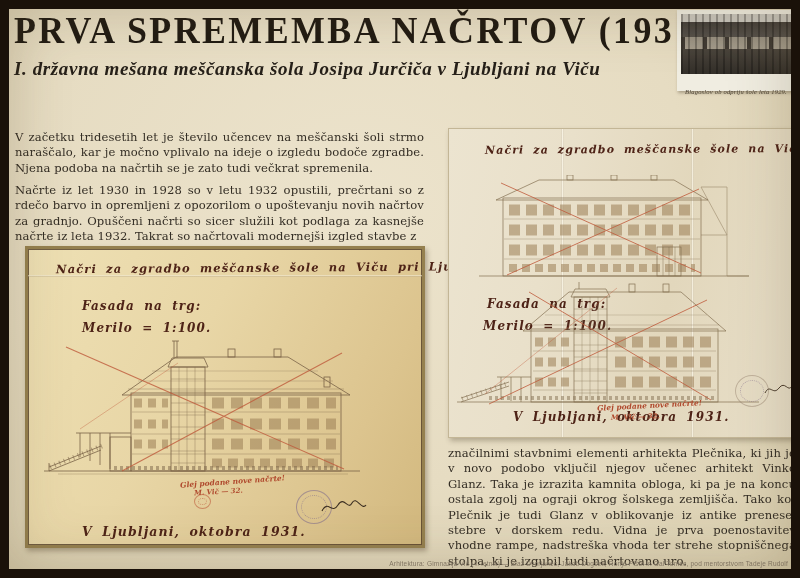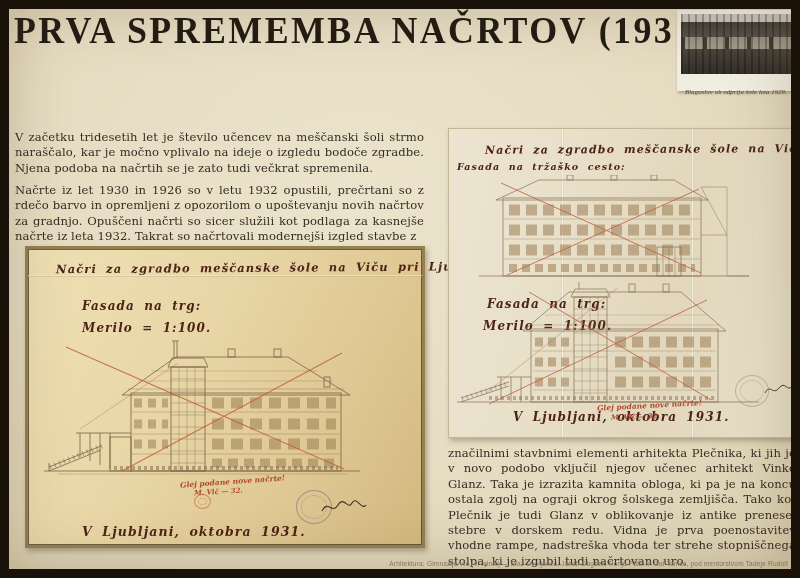--- a/index.html
+++ b/index.html
@@ -69,28 +69,29 @@
   .footer-credits{position:absolute;right:3px;top:551px;font-size:6.5px;color:#857968;
     font-family:"Liberation Sans", sans-serif;letter-spacing:.2px;}
 </style>
 </head>
 <body>
 
 <div class="panel">
   <div class="content">
 
     <div class="title">PRVA SPREMEMBA NAČRTOV (1931)</div>
+    <div class="subtitle">I. državna mešana meščanska šola Josipa Jurčiča v Ljubljani na Viču</div>
 
     <div class="photo-mount">
       <div class="photo-img"></div>
     </div>
     <div class="photo-caption">Blagoslov ob odprtju šole leta 1929.</div>
 
     <div class="bodytext p1">V začetku tridesetih let je število učencev na meščanski šoli strmo naraščalo, kar je močno vplivalo na ideje o izgledu bodoče zgradbe. Njena podoba na načrtih se je zato tudi večkrat spremenila.</div>
-    <div class="bodytext p2">Načrte iz let 1930 in 1926 so v letu 1932 opustili, prečrtani so z rdečo barvo in opremljeni z opozorilom o upoštevanju novih načrtov za gradnjo. Opuščeni načrti so sicer služili kot podlaga za kasnejše načrte iz leta 1932. Takrat so načrtovali modernejši izgled stavbe z</div>
+    <div class="bodytext p2">Načrte iz let 1930 in 1928 so v letu 1932 opustili, prečrtani so z rdečo barvo in opremljeni z opozorilom o upoštevanju novih načrtov za gradnjo. Opuščeni načrti so sicer služili kot podlaga za kasnejše načrte iz leta 1932. Takrat so načrtovali modernejši izgled stavbe z</div>
 
     <div class="scan scan-left">
       <div class="script script-title-l">Načri za zgradbo meščanske šole na Viču pri Ljubljani.</div>
       <div class="script script-sm" style="left:54px;top:50px;">Fasada na trg:</div>
       <div class="script script-sm" style="left:54px;top:72px;">Merilo = 1:100.</div>
 
       <svg width="394" height="150" viewBox="0 0 394 150" style="position:absolute;left:0;top:88px;">
         <g stroke="#7a6347" stroke-width="0.8" fill="none">
 
           <line x1="16" y1="134" x2="332" y2="134"></line>
@@ -173,21 +174,20 @@
         <path d="M2 14 C8 2, 12 18, 18 8 S28 14, 32 6 S42 14, 46 8" stroke="#3c2f22" stroke-width="1.1" fill="none"></path>
       </svg>
       <div class="script" style="left:54px;top:275px;font-size:12.5px;">V Ljubljani, oktobra 1931.</div>
     </div>
 
     <div class="scan scan-right">
       <div class="fold-v" style="left:112px;"></div>
       <div class="fold-v" style="left:242px;"></div>
 
       <div class="script script-title-r">Načri za zgradbo meščanske šole na Viču pri Ljubljani.</div>
-      <div class="script script-sm" style="left:8px;top:32px;font-size:9.5px;">Fasada na tržaško cesto:</div>
 
       <svg width="346" height="108" viewBox="0 0 346 108" style="position:absolute;left:0;top:46px;">
         <g stroke="#847052" stroke-width="0.7" fill="none">
           <line x1="30" y1="101" x2="300" y2="101"></line>
           <rect x="54" y="23" width="198" height="78"></rect>
           <polygon points="47,25 90,5 225,5 259,25"></polygon>
           <rect x="118" y="0" width="6" height="5"></rect>
             <rect x="162" y="0" width="6" height="5"></rect>
             <rect x="202" y="0" width="6" height="5"></rect>
           <g stroke-width="0.45" opacity="0.75">

